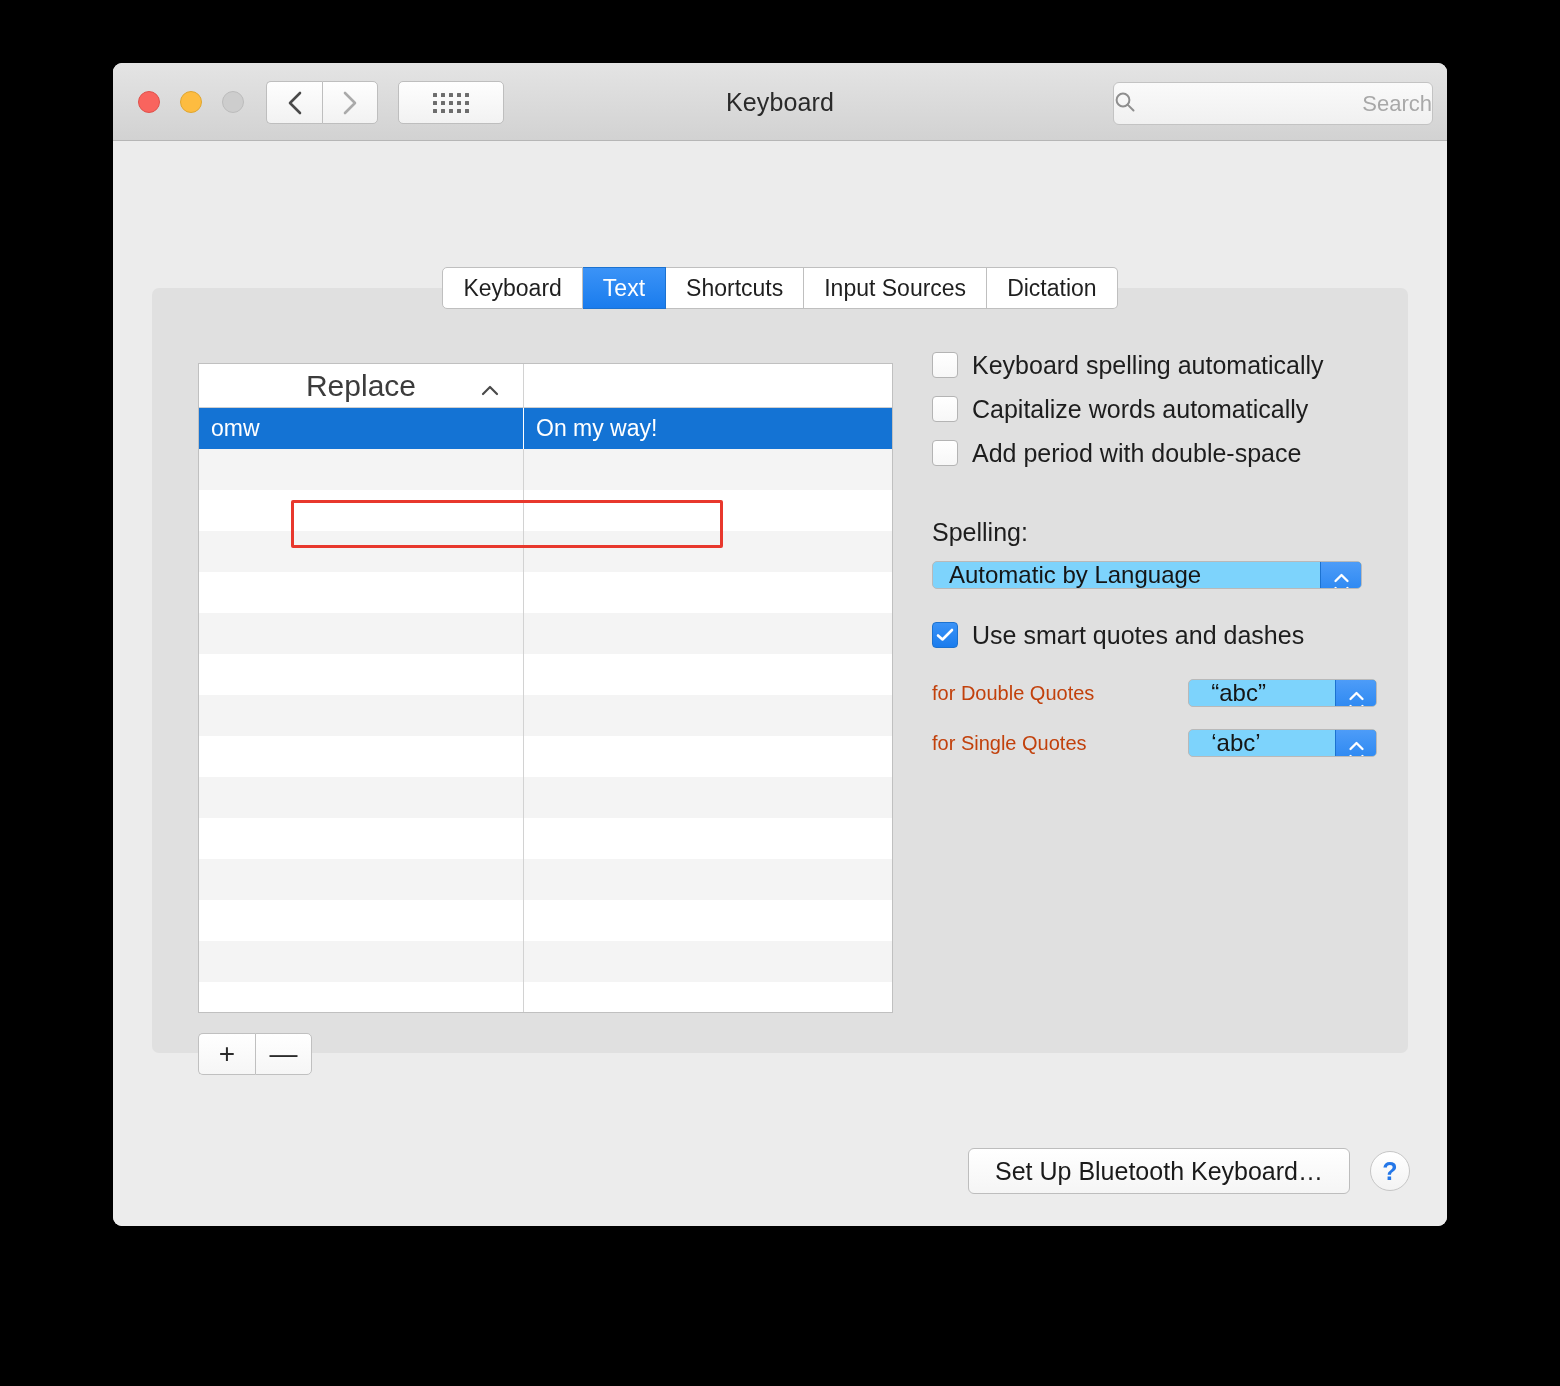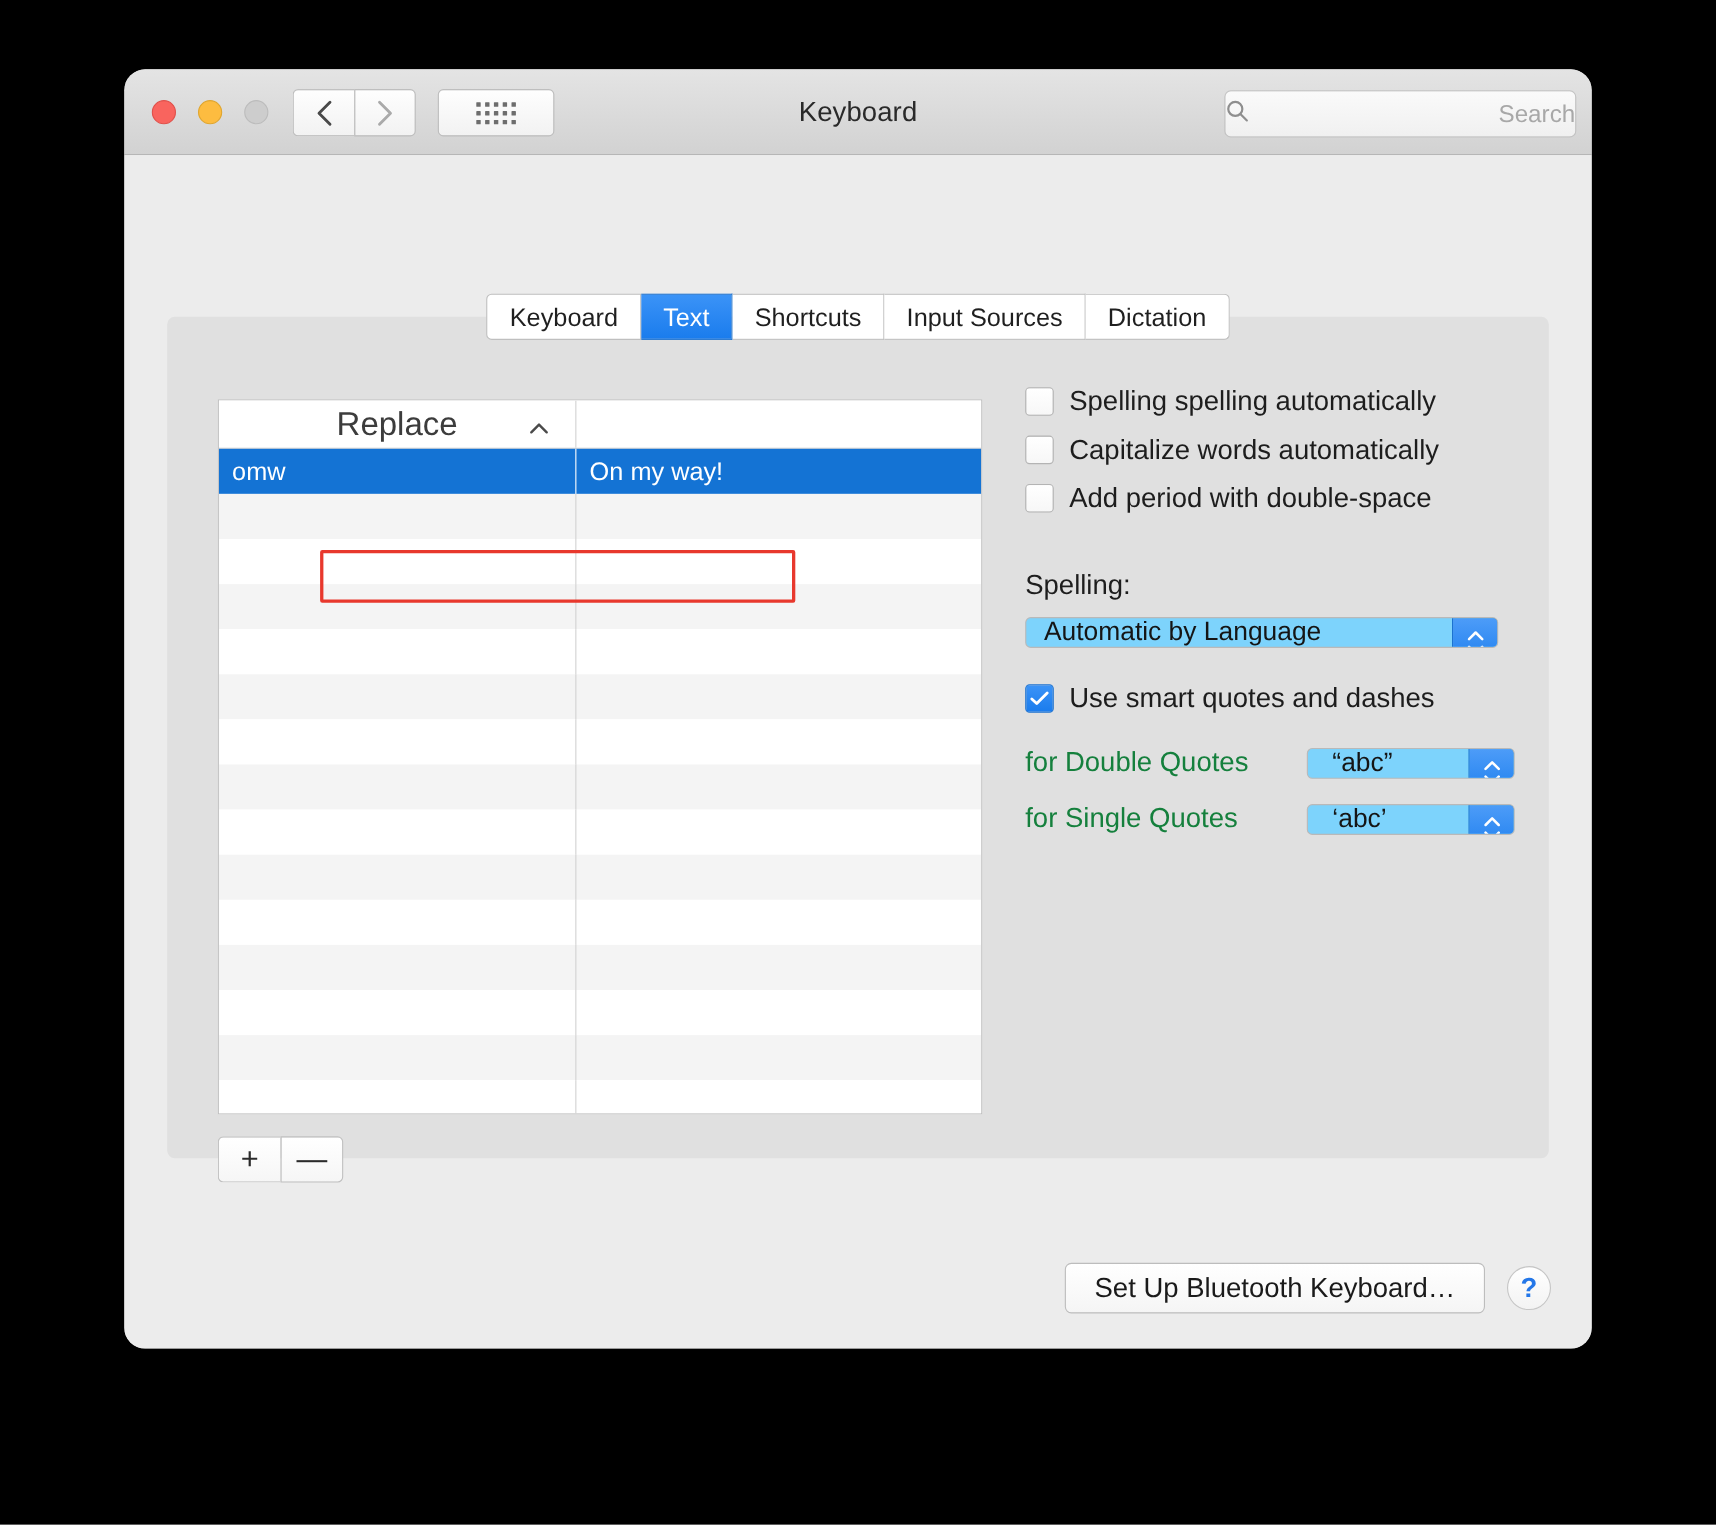--- a/index.html
+++ b/index.html
@@ -14,21 +14,21 @@
   }
 
   
   .window {
     position: absolute;
     left: 113px;
     top: 63px;
     width: 1334px;
     height: 1163px;
     background: #ececec;
-    border-radius: 19px;
+    border-radius: 9px;
     box-shadow: 0 6px 28px rgba(0,0,0,0.45);
     overflow: hidden;
   }
 
   
   .titlebar {
     position: relative;
     height: 78px;
     background: linear-gradient(to bottom, #e4e4e4 0%, #d2d2d2 100%);
     border-bottom: 1px solid #b6b6b6;
@@ -318,22 +318,22 @@
   }
   .popup.wide { width: 430px; }
 
   .quote-row {
     display: flex;
     align-items: center;
     gap: 20px;
     margin-top: 22px;
   }
   .quote-label {
-    font-size: 25px;
-    color: #15803d;
+    font-size: 20px;
+    color: #c2410c;
     width: 238px;
     white-space: nowrap;
   }
   .quote-popup { width: 190px; justify-content: flex-start; padding-left: 22px; }
 
   
   .bottom-bar {
     position: absolute;
     right: 37px;
     bottom: 32px;
@@ -519,21 +519,21 @@
 
       <div class="pm-group">
         <div class="pm-btn plus">+</div>
         <div class="pm-btn minus">—</div>
       </div>
 
       <div class="options">
 
         <div class="check-row">
           <span class="cbox"></span>
-          <span class="check-label">Spelling spelling automatically</span>
+          <span class="check-label">Keyboard spelling automatically</span>
         </div>
 
         <div class="check-row">
           <span class="cbox"></span>
           <span class="check-label">Capitalize words automatically</span>
         </div>
 
         <div class="check-row">
           <span class="cbox"></span>
           <span class="check-label">Add period with double-space</span>

